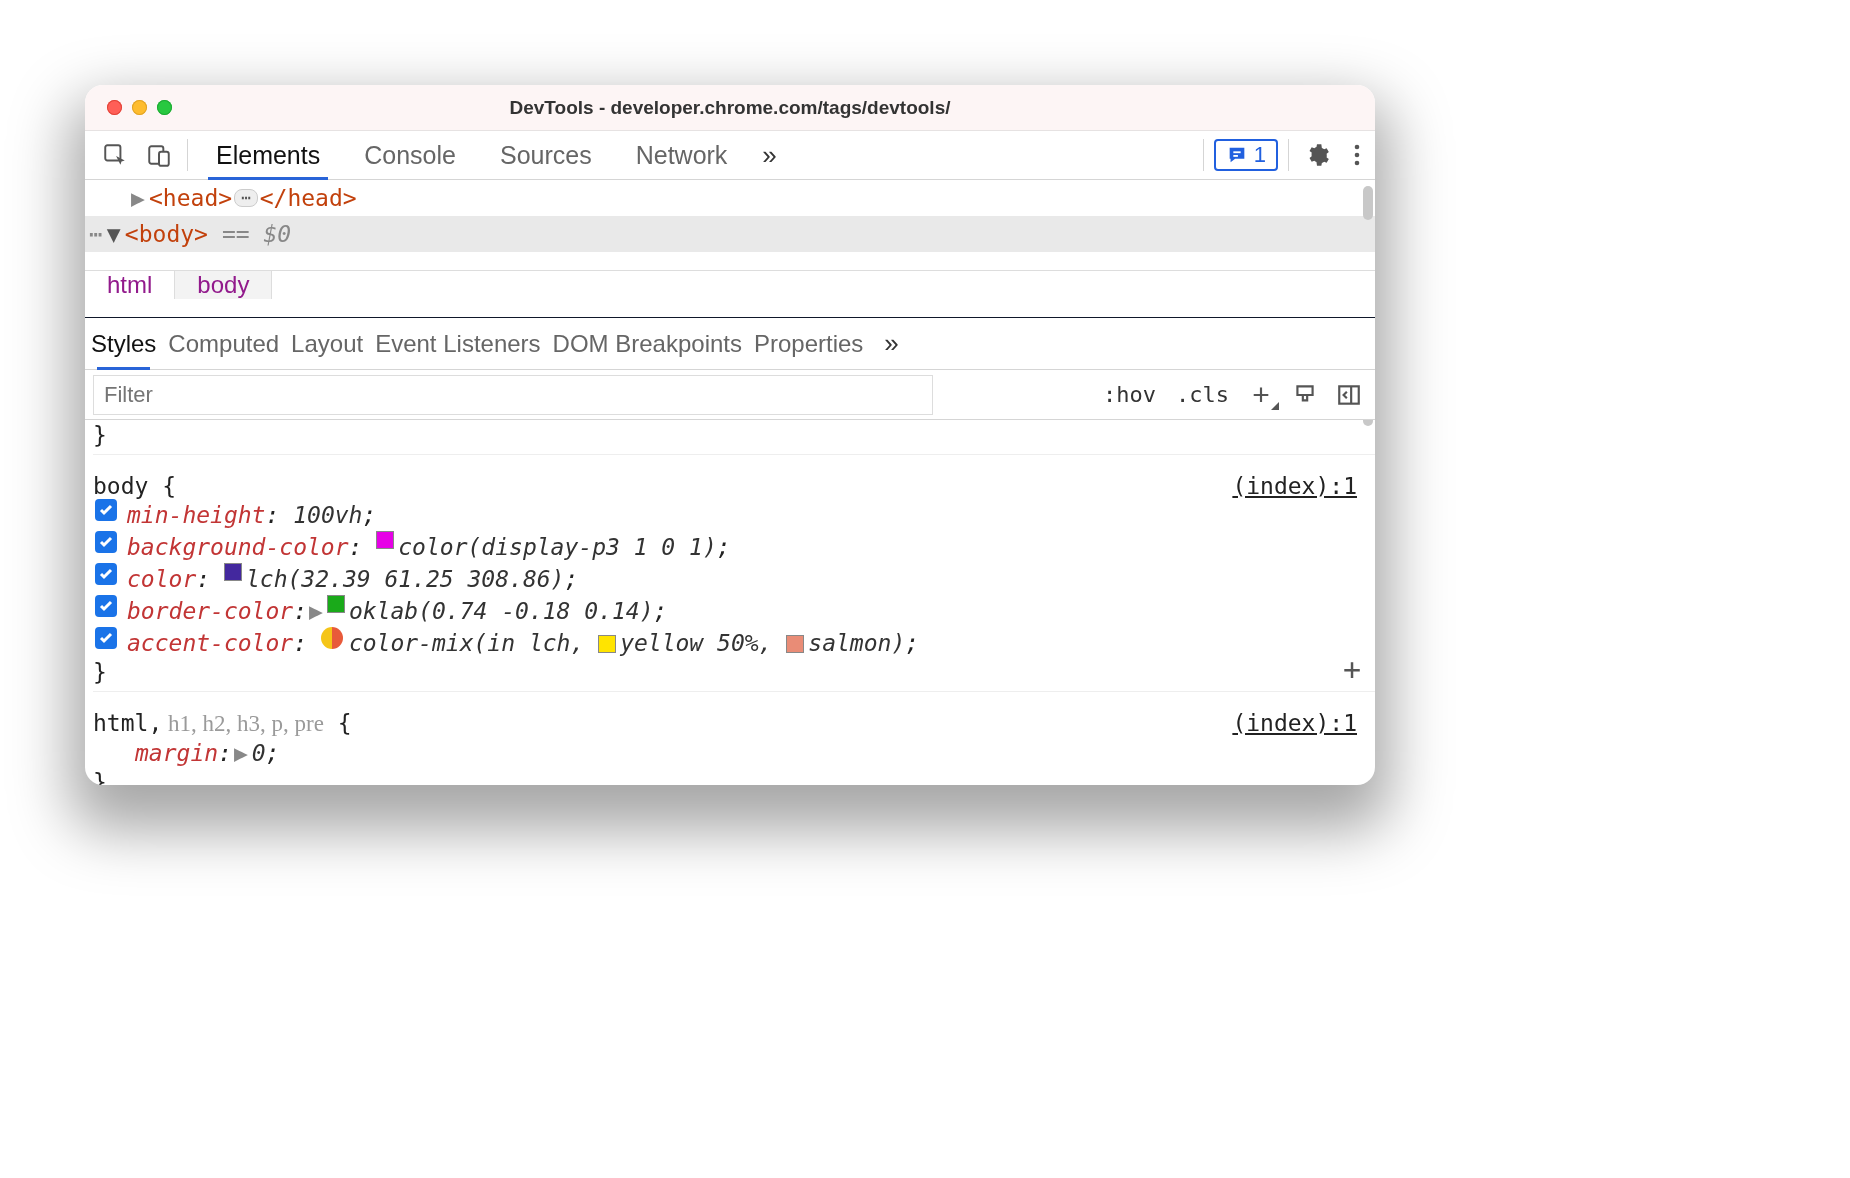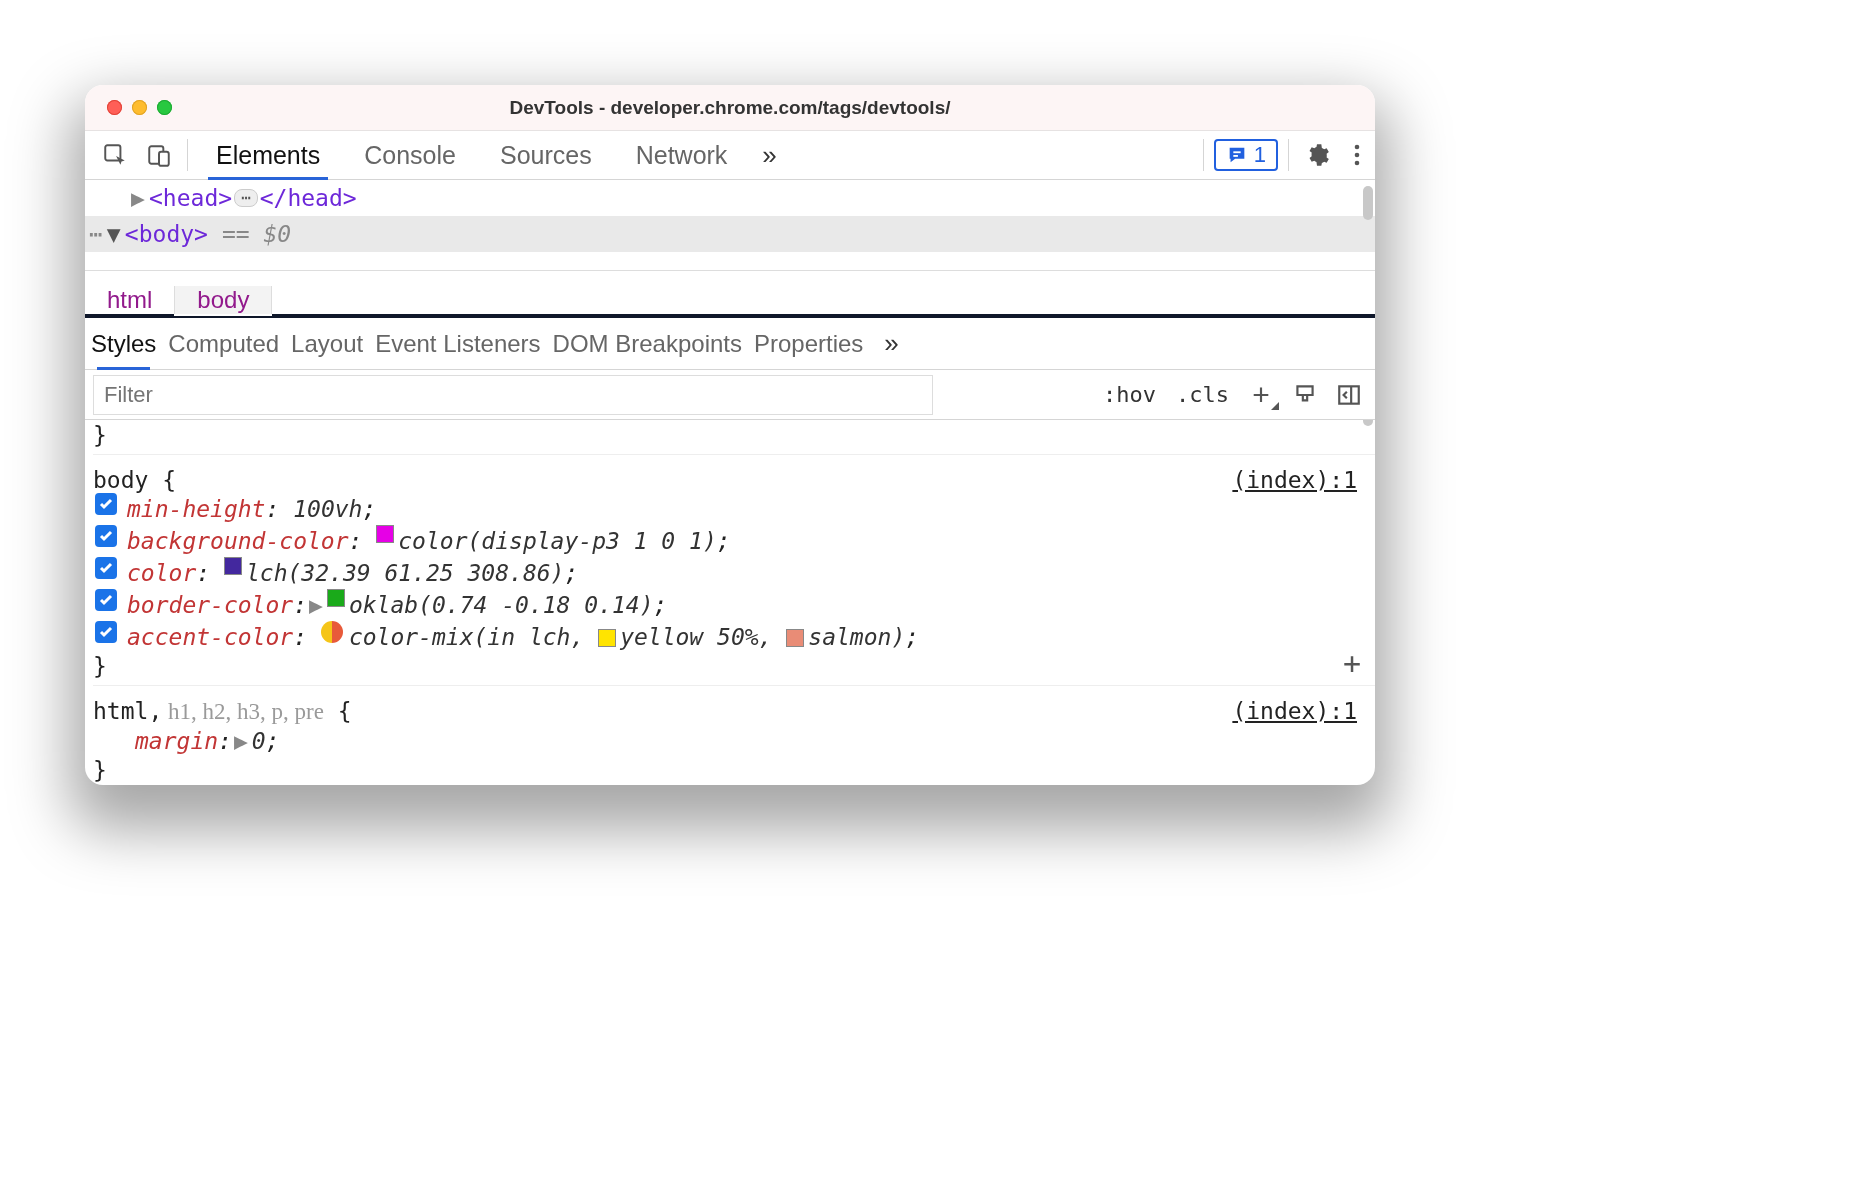--- a/index.html
+++ b/index.html
@@ -61,26 +61,26 @@
   .issues-badge svg{width:22px;height:22px;fill:#2160df;}
   .kebab { width:36px; display:flex; align-items:center; justify-content:center;}
   .kebab svg{width:6px;height:24px;fill:#555;}
   
   .dom-area { background:#fff; font-family: ui-monospace, Menlo, Consolas, monospace; font-size:23px; position:relative;}
   .dom-scrollbar { position:absolute; right:2px; top:6px; width:10px; height:34px; background:#c8c8c8; border-radius:5px;}
   .dom-row { display:flex; align-items:center; height:36px; padding-left: 34px;}
   .dom-row .arrow { color:#888; width:18px; display:inline-block;}
   .dom-row.sel { background:#e9e9e9;}
   .dom-row.sel .dots { color:#888; margin-right:4px; margin-left:-30px;}
-  .dom-tag { color:#6d28d9;}
+  .dom-tag { color:#c2410c;}
   .dom-ann { color:#888; font-style: italic;}
   .dom-ell { display:inline-block; background:#eee; border:1px solid #ccc; border-radius:8px; padding:0 6px; font-size:16px; color:#555; line-height:16px; margin:0 2px;}
   .dom-row .indent {display:inline-block; width:12px;}
   
-  .crumbs { display:flex; border-top:1px solid #ddd; border-bottom:4px solid #0f172a; background:#fff; height:48px; align-items:flex-end;}
+  .crumbs { display:flex; border-top:1px solid #ddd; border-bottom:1px solid #0f172a; background:#fff; height:48px; align-items:flex-start;}
   .crumb { padding:0 22px; display:flex; align-items:center; color:#921a8c; font-size:24px;}
   .crumb.active { background:#f3f3f3; border-left:1px solid #ddd; border-right:1px solid #ddd; box-shadow: 0 2px 0 #fff;}
   
   .panel-tabs {
     display:flex; align-items:center; height:52px; border-bottom:1px solid #d5d5d5; background:#fff;
   }
   .ptab { padding:0 6px; color:#666; font-size:24px; height:100%; display:flex; align-items:center; position:relative;}
   .ptab.active { color:#111; }
   .ptab.active::after { content:""; position:absolute; left:12px; right:12px; bottom:-1px; height:3px; background:#2964d8;}
   .ptab-more { width:44px; display:flex; align-items:center; justify-content:center; font-size:26px; color:#333;}
@@ -91,21 +91,21 @@
   .fb-item { padding:0 10px; font-size:22px; color:#333; font-family: ui-monospace, Menlo, monospace;}
   .fb-icon { width:44px; display:flex; align-items:center; justify-content:center; position:relative;}
   .fb-icon.plus{ font-size:30px; color:#555;}
   .fb-icon .corner { position:absolute; right:4px; bottom:2px; width:0;height:0; border-left:8px solid transparent; border-bottom:8px solid #555;}
   .fb-icon svg{width:26px;height:26px;stroke:#555;fill:none;stroke-width:2;}
   .styles-scroll-area{position:relative; flex:1; overflow:hidden;}
   .styles-scrollbar { position:absolute; right:2px; top:-36px; width:10px; height:42px; background:#c8c8c8; border-radius:5px;}
   
   .styles-body { font-family: ui-monospace, Menlo, Consolas, monospace; font-size:23px; color:#222; padding: 2px 0 0 8px;}
   .brace-line{ padding-left:0px;}
-  .rule { border-top:1px solid #eee; margin-top:6px; padding-top:12px; position:relative;}
+  .rule { border-top:1px solid #eee; margin-top:6px; padding-top:18px; position:relative;}
   .rule:first-of-type{border-top:1px solid #eee;}
   .rule-head { display:flex; }
   .sel-main{color:#222;}
   .sel-dim{color:#9a9a9a;font-family:Liberation Serif, serif;}
   .src-link { margin-left:auto; margin-right:18px; color:#222; text-decoration: underline;}
   .decl { display:flex; align-items:flex-start; padding-left:2px; line-height:32px;font-style:italic;}
   .chk { width:22px; height:22px; border-radius:4px; background:#1a73e8; margin-right:10px; display:inline-flex; align-items:center; justify-content:center; flex:0 0 auto;}
   .chk svg{width:16px;height:16px;stroke:#fff;stroke-width:3;fill:none;}
   .prop{color:#c23535;}
   .punc{color:#222;}

